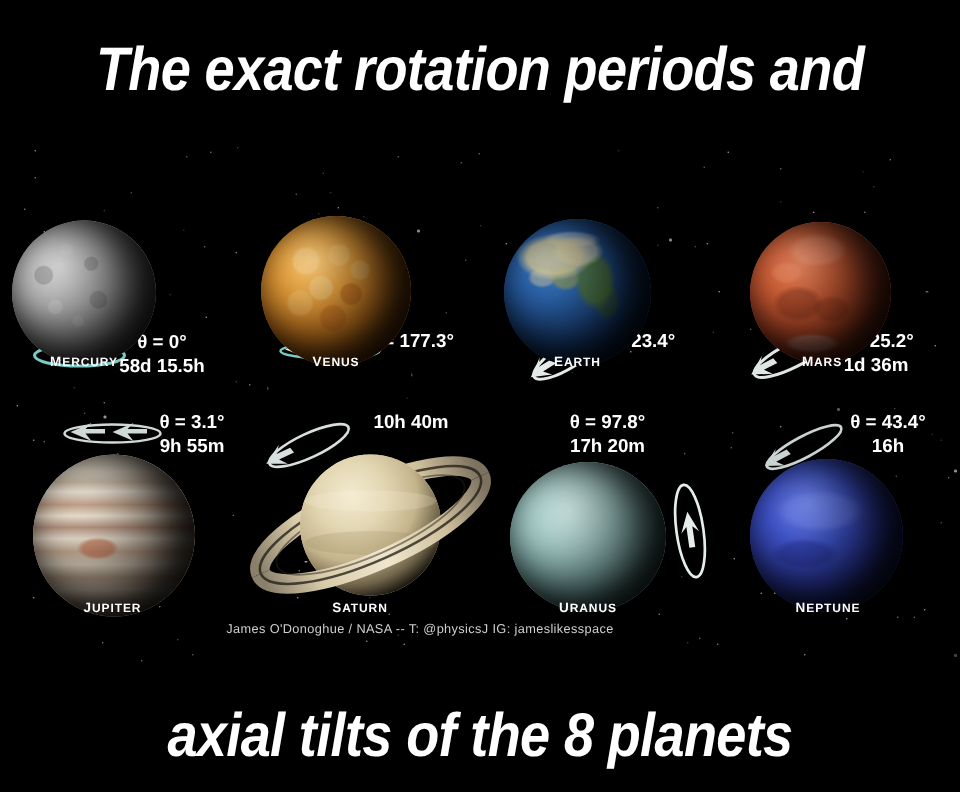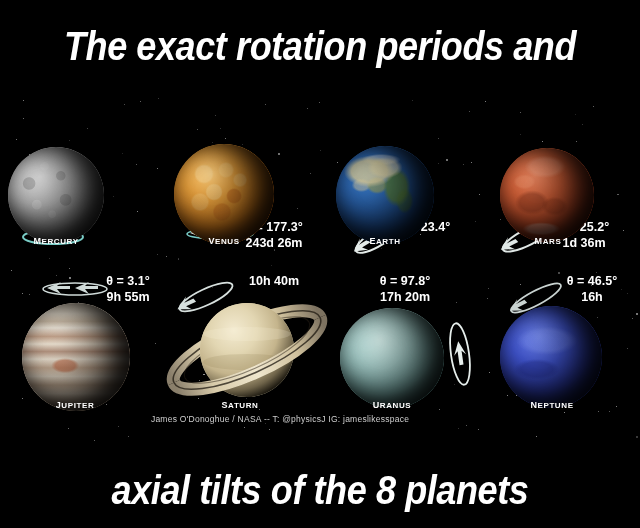--- a/index.html
+++ b/index.html
@@ -218,20 +218,24 @@
 
   <div class="caption" id="caption-top">The exact rotation periods and</div>
 
   <div class="planet-cell" style="left:0px;top:108px;width:160px;height:140px;">
     <div class="ring-wrap" style="left:20px;top:116px;">
       <svg width="66" height="26" viewBox="0 0 66 26">
         <ellipse cx="33" cy="13" rx="30" ry="7" fill="none" stroke="#79ccc6" stroke-width="2"></ellipse>
         <path d="M52 10 L34 9 L38 4 L22 11 L38 17 L34 12 L52 13 Z" fill="#e8f3f1"></path>
       </svg>
     </div>
+    <div class="info" style="left:58px;top:113px;width:100px;">
+      <span class="tilt">θ = 0°</span>
+      <span class="per">58d 15.5h</span>
+    </div>
     <div class="disc" style="left:8px;top:39px;width:96px;height:96px;
          background:radial-gradient(circle at 34% 31%, #e2e2e2 0%, #c4c4c4 32%, #9d9d9d 58%, #6a6a6a 78%, #2b2b2b 96%);">
       <div class="tex" style="background:
         radial-gradient(circle at 30% 60%, rgba(255,255,255,.22) 0 5%, transparent 6%),
         radial-gradient(circle at 46% 70%, rgba(255,255,255,.16) 0 4%, transparent 5%),
         radial-gradient(circle at 22% 38%, rgba(0,0,0,.16) 0 6%, transparent 7%),
         radial-gradient(circle at 55% 30%, rgba(0,0,0,.14) 0 5%, transparent 6%),
         radial-gradient(circle at 60% 55%, rgba(0,0,0,.13) 0 7%, transparent 8%),
         radial-gradient(circle at 38% 20%, rgba(255,255,255,.12) 0 4%, transparent 5%);"></div>
     </div>
@@ -241,21 +245,20 @@
   <div class="planet-cell" style="left:160px;top:108px;width:160px;height:140px;">
     <div class="ring-wrap" style="left:24px;top:115px;">
       <svg width="72" height="22" viewBox="0 0 72 22">
         <ellipse cx="36" cy="11" rx="33" ry="5" fill="none" stroke="#79ccc6" stroke-width="1.6"></ellipse>
         <path d="M30 8 L16 8 L20 4 L6 10 L20 15 L16 11 L30 11 Z" fill="#dceeec"></path>
         <path d="M60 8 L46 8 L50 4 L36 10 L50 15 L46 11 L60 11 Z" fill="#dceeec"></path>
       </svg>
     </div>
     <div class="info" style="left:62px;top:112px;width:104px;">
       <span class="tilt">θ = 177.3°</span>
-      <span class="per">243d 26m</span>
     </div>
     <div class="disc" style="left:14px;top:36px;width:100px;height:100px;
          background:radial-gradient(circle at 36% 30%, #ffcf7d 0%, #f0a63f 28%, #d9811f 56%, #9b4f10 80%, #321504 97%);">
       <div class="tex" style="background:
         radial-gradient(circle at 30% 30%, rgba(255,224,160,.45) 0 8%, transparent 10%),
         radial-gradient(circle at 52% 26%, rgba(255,216,140,.38) 0 7%, transparent 9%),
         radial-gradient(circle at 40% 48%, rgba(255,230,170,.35) 0 9%, transparent 11%),
         radial-gradient(circle at 60% 52%, rgba(180,85,20,.4) 0 8%, transparent 10%),
         radial-gradient(circle at 26% 58%, rgba(255,220,150,.3) 0 8%, transparent 10%),
         radial-gradient(circle at 48% 68%, rgba(190,95,25,.35) 0 9%, transparent 11%),
@@ -436,21 +439,21 @@
   <div class="planet-cell" style="left:490px;top:262px;width:150px;height:148px;">
     <div class="ring-wrap" style="left:14px;top:14px;">
       <svg width="64" height="44" viewBox="0 0 64 44">
         <g transform="rotate(-28 32 22)">
           <ellipse cx="32" cy="22" rx="28" ry="7" fill="none" stroke="#c9d3d1" stroke-width="1.8"></ellipse>
           <path d="M21 18 L11 18 L15 14 L3 21 L15 27 L11 22 L22 22 Z" fill="#c9d3d1"></path>
         </g>
       </svg>
     </div>
     <div class="info" style="left:54px;top:12px;width:96px;">
-      <span class="tilt">θ = 46.5°</span>
+      <span class="tilt">θ = 43.4°</span>
       <span class="per">16h</span>
     </div>
     <div class="disc" style="left:10px;top:44px;width:102px;height:102px;
          background:radial-gradient(circle at 38% 30%, #6f84ea 0%, #4257d4 30%, #2d3ba8 58%, #16205c 82%, #030512 97%);">
       <div class="tex" style="background:
         radial-gradient(ellipse 30% 14% at 46% 34%, rgba(130,150,245,.35) 0 70%, transparent 100%),
         radial-gradient(ellipse 22% 10% at 36% 62%, rgba(35,45,140,.4) 0 70%, transparent 100%);"></div>
     </div>
     <div class="pname" style="left:2px;top:134px;width:120px;">Neptune</div>
   </div>

